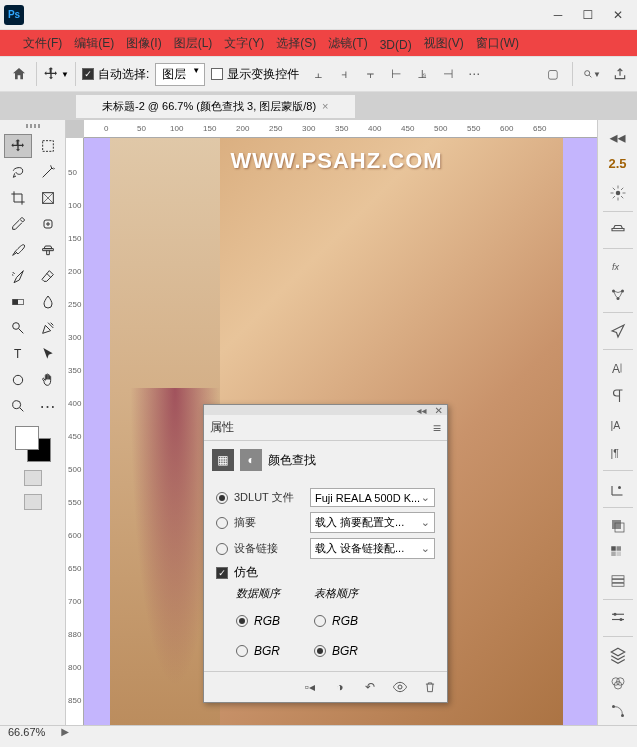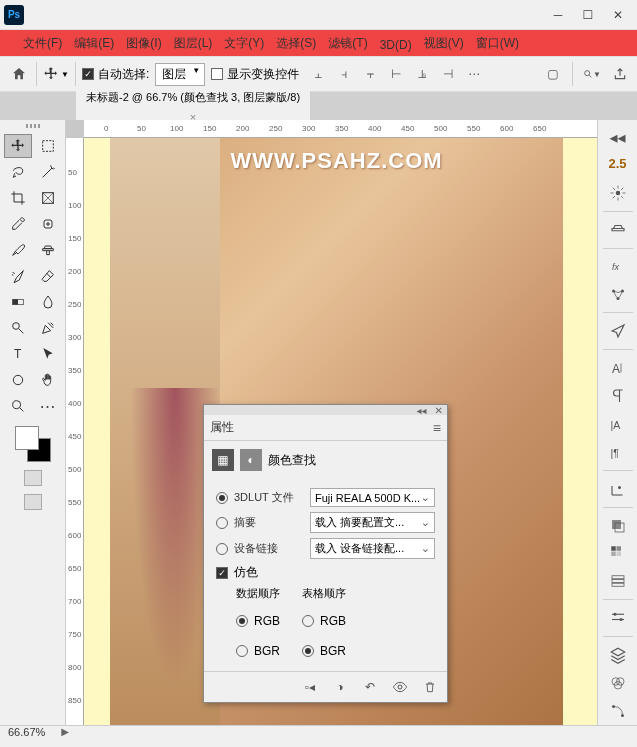--- a/index.html
+++ b/index.html
@@ -22,21 +22,21 @@
 .opt-dd { display: flex; align-items: center; gap: 2px; }
 .opt-select { background: #fff; border: 1px solid #aaa; padding: 2px 18px 2px 6px; font-size: 12px; position: relative; }
 .opt-select::after { content: "▼"; position: absolute; right: 4px; font-size: 8px; }
 .opt-chk { display: flex; align-items: center; gap: 4px; }
 .opt-icons { display: flex; gap: 8px; margin-left: 4px; }
 .opt-icon { width: 18px; height: 18px; display: flex; align-items: center; justify-content: center; color: #555; }
 .opt-right { margin-left: auto; display: flex; gap: 10px; align-items: center; }
 
 
 .doctab-bar { height: 28px; background: #d0d0d0; display: flex; align-items: center; padding-left: 76px; }
-.doctab { background: #f0f0f0; padding: 4px 10px; font-size: 11px; display: flex; align-items: center; gap: 6px; flex-direction: column; }
+.doctab { background: #f0f0f0; padding: 4px 26px; font-size: 11px; display: flex; align-items: center; gap: 6px; }
 .doctab-x { color: #888; font-size: 11px; }
 
 
 .main { display: flex; height: calc(100% - 120px - 22px); }
 
 
 .toolbox { width: 66px; background: #f0f0f0; border-right: 1px solid #ccc; padding: 4px 4px; display: flex; flex-direction: column; align-items: center; }
 .tool-grip { width: 40px; height: 6px; display: flex; justify-content: center; gap: 2px; margin-bottom: 4px; }
 .tool-grip span { width: 2px; height: 4px; background: #999; }
 .tool-grid { display: grid; grid-template-columns: 28px 28px; gap: 2px; }
@@ -49,21 +49,21 @@
 .mode-bar { margin-top: 8px; display: flex; gap: 2px; }
 .mode-btn { width: 18px; height: 16px; border: 1px solid #aaa; background: #ddd; }
 
 
 .canvas-wrap { flex: 1; background: #c8c8c8; position: relative; display: flex; flex-direction: column; }
 .ruler-h { height: 18px; background: #fff; border-bottom: 1px solid #aaa; display: flex; font-size: 8px; color: #666; position: relative; margin-left: 18px; }
 .ruler-h span { position: absolute; top: 4px; }
 .canvas-row { flex: 1; display: flex; position: relative; }
 .ruler-v { width: 18px; background: #fff; border-right: 1px solid #aaa; position: relative; font-size: 8px; color: #666; }
 .ruler-v span { position: absolute; left: 2px; writing-mode: horizontal-tb; }
-.canvas { flex: 1; background: #fef9c3; position: relative; overflow: hidden; }
+.canvas { flex: 1; background: #c4b5fd; position: relative; overflow: hidden; }
 .image { position: absolute; left: 26px; top: 0; width: 453px; height: 630px; background: linear-gradient(135deg, #d4a574 0%, #e8c49a 30%, #c9936b 60%, #a8703f 100%); overflow: hidden; }
 .watermark-top { position: absolute; top: 10px; left: 50%; transform: translateX(-50%); color: #fff; font-size: 22px; font-weight: bold; font-family: Arial; text-shadow: 1px 1px 2px rgba(101,45,20,0.5); letter-spacing: 1px; }
 .wall { position: absolute; left: 0; top: 0; width: 110px; height: 630px; background: linear-gradient(180deg, #e0c8a8 0%, #d4b088 40%, #b88858 100%); }
 .splash { position: absolute; left: 20px; top: 250px; width: 90px; height: 300px; background: radial-gradient(ellipse at top, #8b2a4a 0%, transparent 70%); opacity: 0.7; }
 
 
 .rightcol { width: 40px; background: #f0f0f0; border-left: 1px solid #ccc; display: flex; flex-direction: column; align-items: center; padding-top: 4px; }
 .brush-num { color: #a16207; font-size: 13px; font-weight: bold; margin: 4px 0 8px; }
 .rp-icon { width: 28px; height: 28px; display: flex; align-items: center; justify-content: center; color: #555; margin: 3px 0; }
 .rp-icon svg { width: 18px; height: 18px; }
@@ -80,21 +80,21 @@
 .prop-body { padding: 4px 12px 8px; }
 .prop-row { display: flex; align-items: center; margin: 5px 0; gap: 6px; }
 .prop-radio { width: 12px; height: 12px; border: 1px solid #666; border-radius: 50%; display: inline-flex; align-items: center; justify-content: center; flex-shrink: 0; }
 .prop-radio.checked::after { content: ""; width: 6px; height: 6px; background: #333; border-radius: 50%; }
 .prop-check { width: 12px; height: 12px; border: 1px solid #666; display: inline-flex; align-items: center; justify-content: center; flex-shrink: 0; background: #fff; }
 .prop-check.checked { background: #333; }
 .prop-check.checked::after { content: "✓"; color: #fff; font-size: 9px; }
 .prop-label { font-size: 11px; color: #333; width: 70px; }
 .prop-select { flex: 1; background: #fff; border: 1px solid #aaa; padding: 2px 4px; font-size: 11px; display: flex; align-items: center; justify-content: space-between; }
 .prop-select::after { content: "⌄"; color: #666; }
-.prop-cols { display: flex; gap: 22px; padding-left: 20px; margin-top: 4px; }
+.prop-cols { display: flex; gap: 34px; padding-left: 20px; margin-top: 4px; font-style: italic; }
 .prop-col { display: flex; flex-direction: column; gap: 6px; }
 .prop-col-title { font-size: 11px; margin-bottom: 2px; }
 .prop-footer { border-top: 1px solid #ccc; padding: 6px 8px; display: flex; justify-content: flex-end; gap: 12px; }
 .prop-footer-icon { width: 18px; height: 18px; display: flex; align-items: center; justify-content: center; color: #555; }
 
 
 .statusbar { height: 22px; background: #f0f0f0; border-top: 1px solid #ccc; display: flex; align-items: flex-start; padding: 0 8px; font-size: 11px; color: #333; gap: 16px; }
 .status-arrow { color: #666; font-size: 10px; }
 </style>
 </head>
@@ -341,21 +341,21 @@
         <span style="top:162px">250</span>
         <span style="top:195px">300</span>
         <span style="top:228px">350</span>
         <span style="top:261px">400</span>
         <span style="top:294px">450</span>
         <span style="top:327px">500</span>
         <span style="top:360px">550</span>
         <span style="top:393px">600</span>
         <span style="top:426px">650</span>
         <span style="top:459px">700</span>
-        <span style="top:492px">750</span>
+        <span style="top:492px">880</span>
         <span style="top:525px">800</span>
         <span style="top:558px">850</span>
       </div>
       <div class="canvas">
         <div class="image">
           <div class="wall"></div>
           <div class="splash"></div>
           <div class="watermark-top">WWW.PSAHZ.COM</div>
 
         </div>

